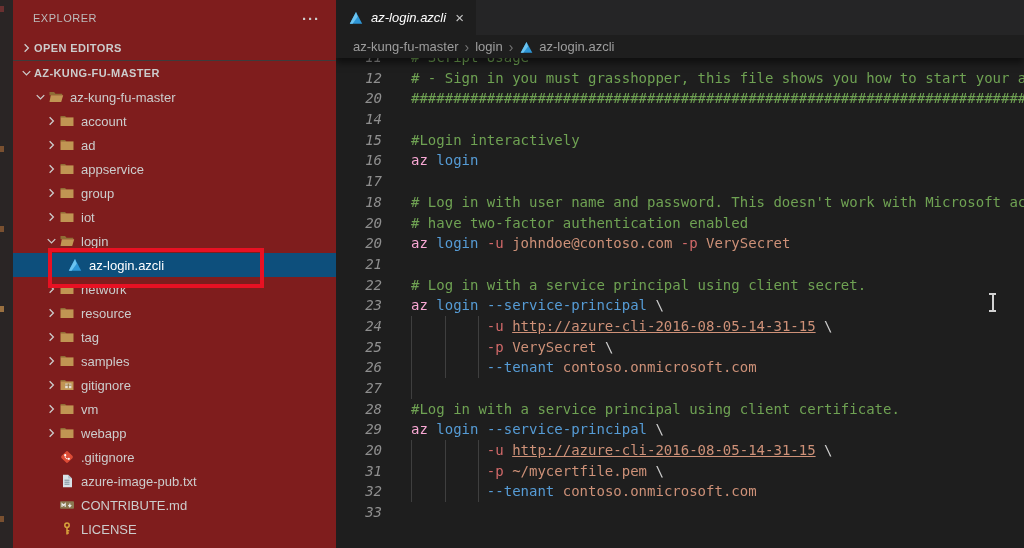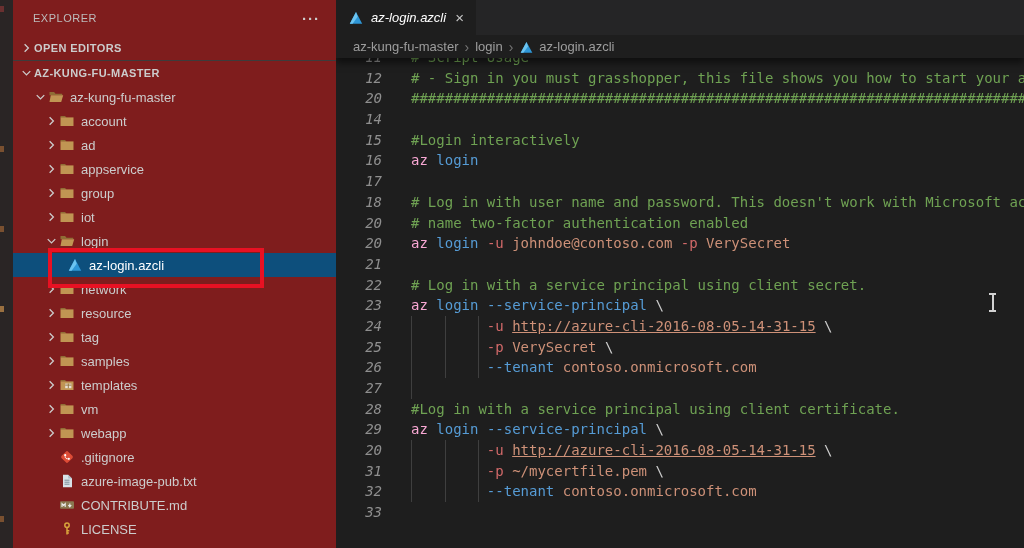--- a/index.html
+++ b/index.html
@@ -273,21 +273,21 @@
           </svg>
         </span>
         <span class="ticon">
           <svg width="16" height="16" viewBox="0 0 16 16">
             <path fill="#8f6d35" d="M1.5 3h4.6l1.4 1.8H1.5z"></path>
             <path fill="#C09553" d="M1.5 4.4h13V13h-13z"></path>
             <rect x="6.2" y="6.6" width="6.2" height="4.6" fill="#e8e2d4"></rect>
             <path d="M6.2 8.1h6.2M9.3 6.6v4.6" stroke="#8f6d35" stroke-width="0.9"></path>
           </svg>
         </span>
-        <span class="tlabel">templates</span>
+        <span class="tlabel">gitignore</span>
       </div>
       <div class="trow lv-child">
         <span class="chev">
           <svg width="16" height="16" viewBox="0 0 16 16">
             <path d="M6 4l4 4-4 4" stroke="#cccccc" stroke-width="1.4" fill="none"></path>
           </svg>
         </span>
         <span class="ticon">
           <svg width="16" height="16" viewBox="0 0 16 16">
             <path fill="#8f6d35" d="M1.5 3h4.6l1.4 1.8H1.5z"></path>
@@ -371,21 +371,21 @@
 <div class="editor">
   <div class="code" id="code">
       <div class="cl"><span class="ln">11</span><span class="lt"><span class="tk-cmt"># Script Usage</span></span></div>
       <div class="cl"><span class="ln">12</span><span class="lt"><span class="tk-cmt"># - Sign in you must grasshopper, this file shows you how to start your a</span></span></div>
       <div class="cl"><span class="ln">20</span><span class="lt"><span class="tk-cmt">################################################################################</span></span></div>
       <div class="cl"><span class="ln">14</span><span class="lt"></span></div>
       <div class="cl"><span class="ln">15</span><span class="lt"><span class="tk-cmt">#Login interactively</span></span></div>
       <div class="cl"><span class="ln">16</span><span class="lt"><span class="tk-cmd">az</span><span class="tk-pl"> </span><span class="tk-kw">login</span></span></div>
       <div class="cl"><span class="ln">17</span><span class="lt"></span></div>
       <div class="cl"><span class="ln">18</span><span class="lt"><span class="tk-cmt"># Log in with user name and password. This doesn't work with Microsoft ac</span></span></div>
-      <div class="cl"><span class="ln">20</span><span class="lt"><span class="tk-cmt"># name two-factor authentication enabled</span></span></div>
+      <div class="cl"><span class="ln">20</span><span class="lt"><span class="tk-cmt"># have two-factor authentication enabled</span></span></div>
       <div class="cl"><span class="ln">20</span><span class="lt"><span class="tk-cmd">az</span><span class="tk-pl"> </span><span class="tk-kw">login</span><span class="tk-pl"> </span><span class="tk-flag">-u</span><span class="tk-pl"> </span><span class="tk-str">johndoe@contoso.com</span><span class="tk-pl"> </span><span class="tk-flag">-p</span><span class="tk-pl"> </span><span class="tk-str">VerySecret</span></span></div>
       <div class="cl"><span class="ln">21</span><span class="lt"></span></div>
       <div class="cl"><span class="ln">22</span><span class="lt"><span class="tk-cmt"># Log in with a service principal using client secret.</span></span></div>
       <div class="cl"><span class="ln">23</span><span class="lt"><span class="tk-cmd">az</span><span class="tk-pl"> </span><span class="tk-kw">login</span><span class="tk-pl"> </span><span class="tk-kw">--service-principal</span><span class="tk-pl"> \</span></span></div>
       <div class="cl"><span class="ln">24</span><span class="lt"><span class="tk-ind">         </span><span class="tk-flag">-u</span><span class="tk-pl"> </span><span class="tk-url">http://azure-cli-2016-08-05-14-31-15</span><span class="tk-pl"> \</span></span><span class="guides g3"></span></div>
       <div class="cl"><span class="ln">25</span><span class="lt"><span class="tk-ind">         </span><span class="tk-flag">-p</span><span class="tk-pl"> </span><span class="tk-str">VerySecret</span><span class="tk-pl"> \</span></span><span class="guides g3"></span></div>
       <div class="cl"><span class="ln">26</span><span class="lt"><span class="tk-ind">         </span><span class="tk-kw">--tenant</span><span class="tk-pl"> </span><span class="tk-str">contoso.onmicrosoft.com</span></span><span class="guides g3"></span></div>
       <div class="cl"><span class="ln">27</span><span class="lt"></span><span class="guides g1"></span></div>
       <div class="cl"><span class="ln">28</span><span class="lt"><span class="tk-cmt">#Log in with a service principal using client certificate.</span></span></div>
       <div class="cl"><span class="ln">29</span><span class="lt"><span class="tk-cmd">az</span><span class="tk-pl"> </span><span class="tk-kw">login</span><span class="tk-pl"> </span><span class="tk-kw">--service-principal</span><span class="tk-pl"> \</span></span></div>

